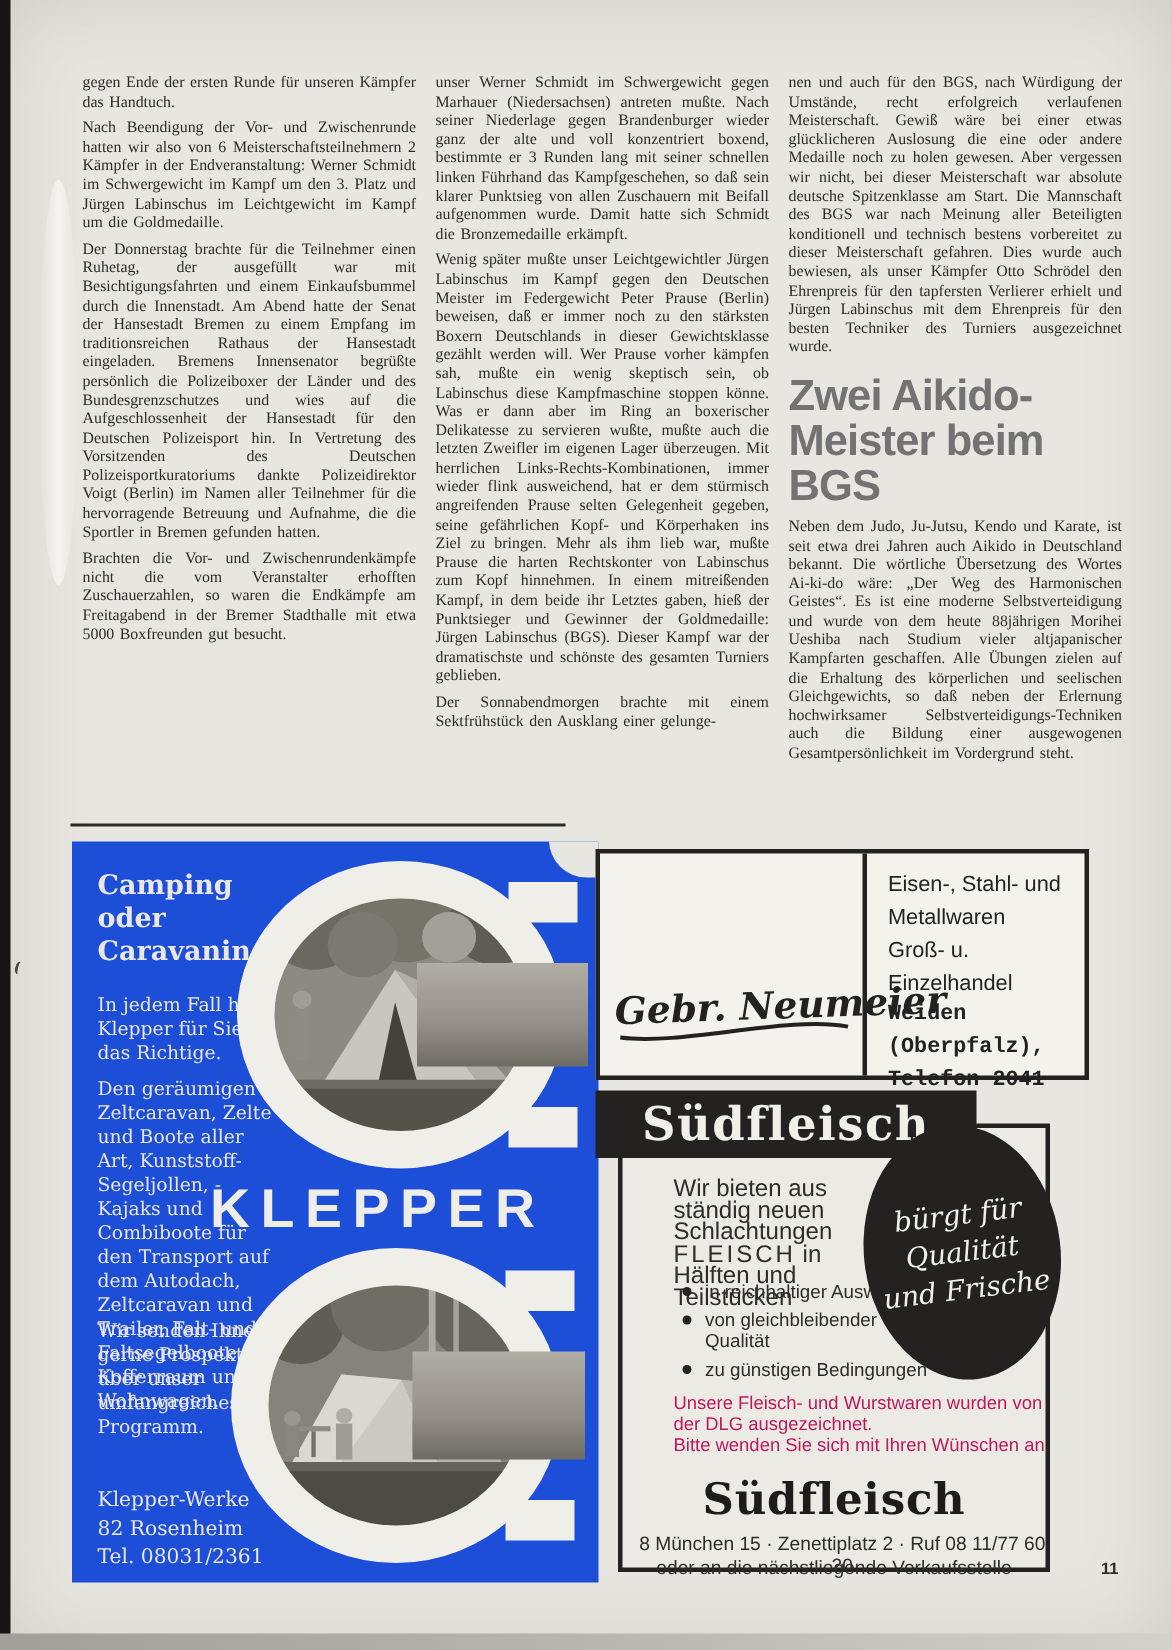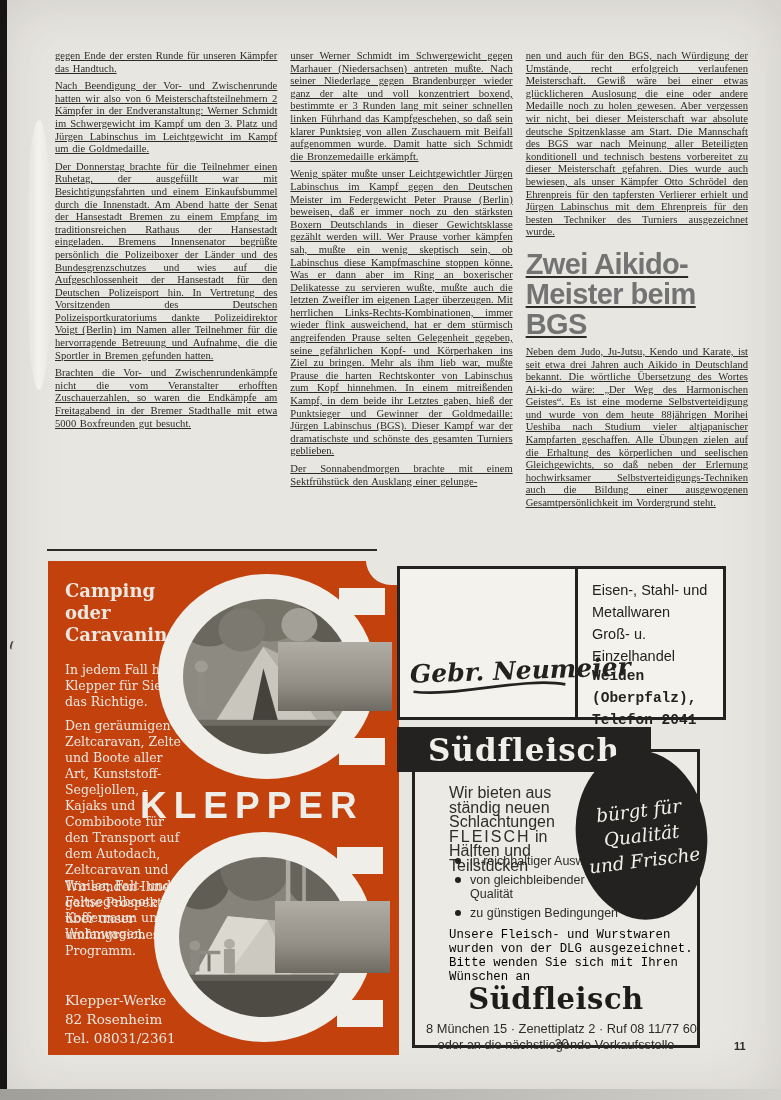--- a/index.html
+++ b/index.html
@@ -9,29 +9,29 @@
   .edge-left{position:absolute;left:0;top:0;width:7px;height:1100px;background:#171614;}
   .edge-bottom{position:absolute;left:0;bottom:0;width:781px;height:11px;
         background:linear-gradient(90deg,#a19f9a 0%,#b5b3ae 45%,#d3d1cc 100%);}
   .crease{position:absolute;left:26px;top:120px;width:26px;height:270px;
         background:linear-gradient(90deg,rgba(255,255,255,0) 0%,rgba(250,249,245,.7) 50%,rgba(255,255,255,0) 100%);
         border-radius:50%;}
   .stray-mark{position:absolute;left:10px;top:641px;width:4px;height:9px;
         border-left:2px solid #4a4843;border-radius:50% 0 0 50%;transform:rotate(14deg);}
 
   
-  .columns{position:absolute;left:55px;top:50px;width:693px;display:flex;gap:13px;color:#2d2b27;text-decoration:underline;}
+  .columns{position:absolute;left:55px;top:50px;width:693px;display:flex;gap:13px;color:#2d2b27;}
   .col{flex:1;font-size:10.6px;line-height:12.6px;text-align:justify;}
   .col p{margin:0 0 5px 0;word-spacing:1px;}
   .headline{font-family:"Liberation Sans",sans-serif;font-weight:700;font-size:29px;
         line-height:30px;letter-spacing:-.6px;color:#737373;margin:10px 0 7px 0;text-align:left;}
 
   
   .rule-klepper{position:absolute;left:47px;top:549px;width:330px;height:2px;background:#2c2a27;}
-  .ad-klepper{position:absolute;left:48px;top:561px;width:351px;height:494px;background:#c2410c;overflow:hidden;}
+  .ad-klepper{position:absolute;left:48px;top:561px;width:351px;height:494px;background:#1d4ed8;overflow:hidden;}
   .corner-cut{position:absolute;top:-1px;right:-1px;width:34px;height:25px;background:#e8e6e1;
         border-bottom-left-radius:26px;}
   .k-copy{position:absolute;left:17px;top:0;width:122px;color:#e9e7e0;font-family:"DejaVu Serif",serif;}
   .k-head{position:absolute;left:0;top:19px;width:130px;font-size:18px;line-height:22px;font-weight:700;}
   .k-p{position:absolute;left:0;margin:0;font-size:12.5px;line-height:16px;}
   .k-intro{top:101px;width:118px;}
   .k-products{top:157px;width:118px;}
   .k-prospekte{top:318px;width:118px;}
   .k-addr{position:absolute;left:0;top:430px;width:130px;font-size:13.5px;line-height:19px;}
   .kl-brand{position:absolute;left:92px;top:224px;font-family:"Liberation Sans",sans-serif;
@@ -74,21 +74,21 @@
   .ad-sf-box,.ad-sf-box *{box-sizing:border-box;}
   .sf-intro{position:absolute;left:34px;top:34px;width:145px;margin:0;
         font-family:"Liberation Sans",sans-serif;font-size:16px;line-height:14.5px;color:#2e2c29;}
   .sf-fleisch{letter-spacing:2px;}
   .sf-bullets{position:absolute;left:40px;top:102px;width:185px;
         font-family:"Liberation Sans",sans-serif;font-size:12.5px;line-height:14.5px;color:#2e2c29;}
   .sf-bullet{display:flex;margin-bottom:4px;}
   .dot{width:6px;height:6px;border-radius:50%;background:#232220;margin:4px 9px 0 0;flex:none;}
   .sf-bullet span:last-child{width:150px;}
   .sf-note{position:absolute;left:34px;top:176px;width:248px;margin:0;
-        font-family:Liberation Mono, monospace;font-size:12.3px;line-height:14px;color:#000000;}
+        font-family:Liberation Sans, sans-serif;font-size:12.3px;line-height:14px;color:#be185d;}
   .sf-logo2{position:absolute;left:0;top:230px;width:100%;text-align:center;color:#1d1c1a;
         font-family:"DejaVu Serif",serif;font-weight:700;font-size:29px;letter-spacing:.5px;}
   .sf-address{position:absolute;left:0;top:269px;width:100%;text-align:center;
         font-family:"Liberation Sans",sans-serif;font-size:12.8px;color:#2e2c29;padding-left:11px;}
   .sf-footer{position:absolute;left:0;top:285px;width:100%;text-align:center;
         font-family:"Liberation Sans",sans-serif;font-size:12.8px;color:#2e2c29;}
 
   .page-number{position:absolute;left:734px;top:1040px;font-family:"Liberation Sans",sans-serif;
         font-weight:700;font-size:11px;color:#2d2b28;}
 </style>

